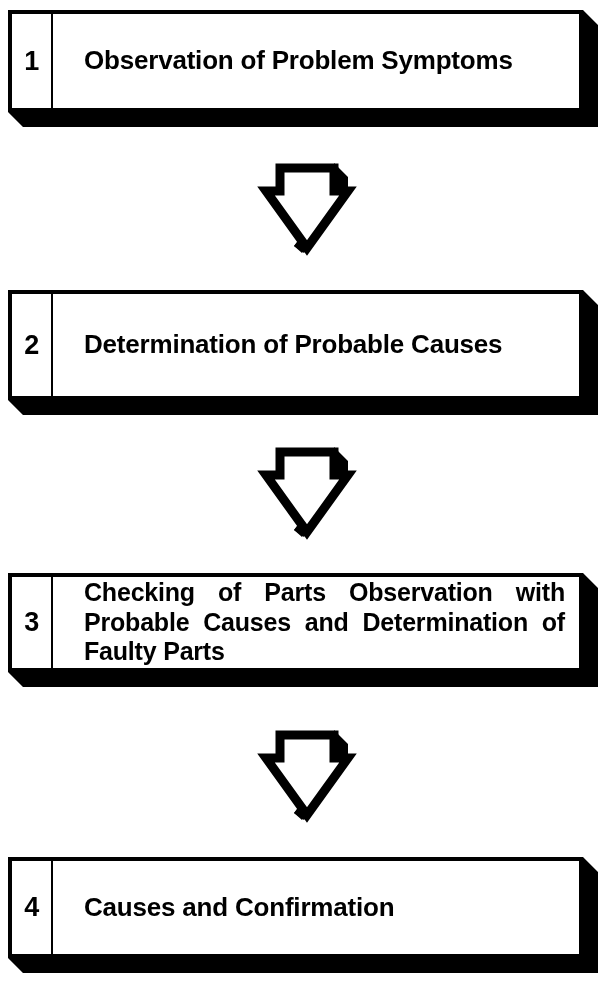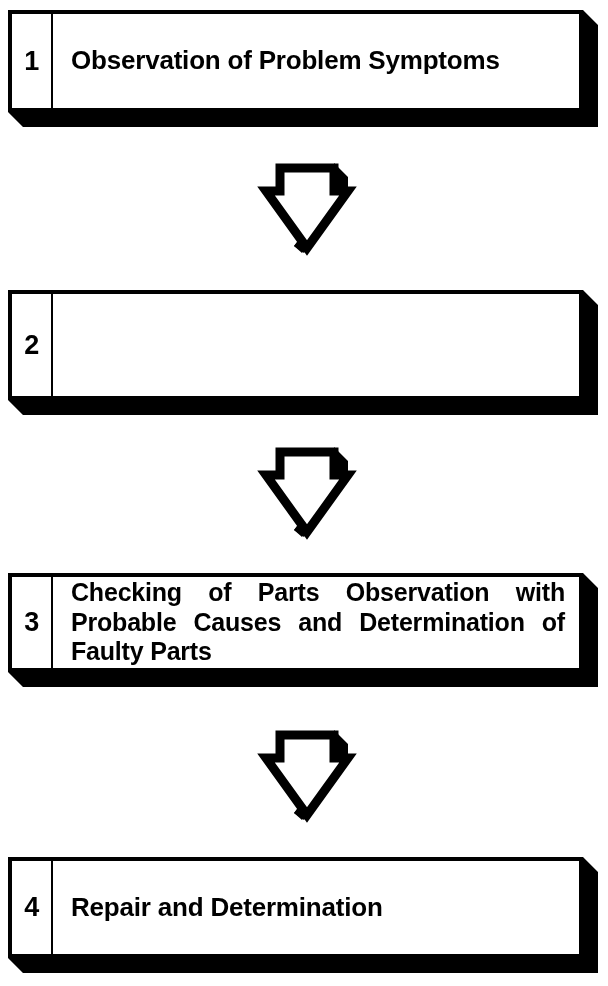--- a/index.html
+++ b/index.html
@@ -72,21 +72,21 @@
     line-height: 1;
     color: #000000;
     letter-spacing: -0.5px;
   }
 
   .step-body {
     flex: 1 1 auto;
     box-sizing: border-box;
     display: flex;
     align-items: center;
-    padding-left: 18px;
+    padding-left: 31px;
     padding-right: 14px;
     min-width: 0;
   }
 
   .step-text {
     font-size: 26px;
     font-weight: bold;
     color: #000000;
     line-height: 1.20;
     letter-spacing: -0.2px;
@@ -149,20 +149,23 @@
   <div class="step" id="step-2" style="top:290px; height:110px;">
     <div class="step-shadow">
       <svg width="590" height="125" viewBox="0 0 590 125" aria-hidden="true">
         <path d="M 575 0 L 590 15 L 590 125 L 15 125 L 0 110 L 575 110 Z" fill="#000000"></path>
       </svg>
     </div>
     <div class="step-frame">
       <div class="step-num-cell">
         <span class="step-num">2</span>
       </div>
+      <div class="step-body">
+        <div class="step-text">Determination of Probable Causes</div>
+      </div>
     </div>
   </div>
 
   <div class="arrow" style="left:252px; top:442px;">
     <svg width="104" height="100" viewBox="0 0 104 100" aria-hidden="true">
       <path class="arrow-shadow" d="M 82 5 L 96 19 L 96 31 L 96 31 L 50 95 L 42 88 L 82 33 Z"></path>
       <path class="arrow-shadow" d="M 96 28 L 96 33 L 52 95 L 42 88 Z"></path>
       <path class="arrow-body" d="M 28 10 L 82 10 L 82 33 L 96 33 L 55 90 L 14 33 L 28 33 Z"></path>
     </svg>
   </div>
@@ -195,18 +198,18 @@
     <div class="step-shadow">
       <svg width="590" height="116" viewBox="0 0 590 116" aria-hidden="true">
         <path d="M 575 0 L 590 15 L 590 116 L 15 116 L 0 101 L 575 101 Z" fill="#000000"></path>
       </svg>
     </div>
     <div class="step-frame">
       <div class="step-num-cell">
         <span class="step-num">4</span>
       </div>
       <div class="step-body">
-        <div class="step-text">Repair and Determination</div>
+        <div class="step-text">Causes and Confirmation</div>
       </div>
     </div>
   </div>
 
 </div>
 
 </body></html>

